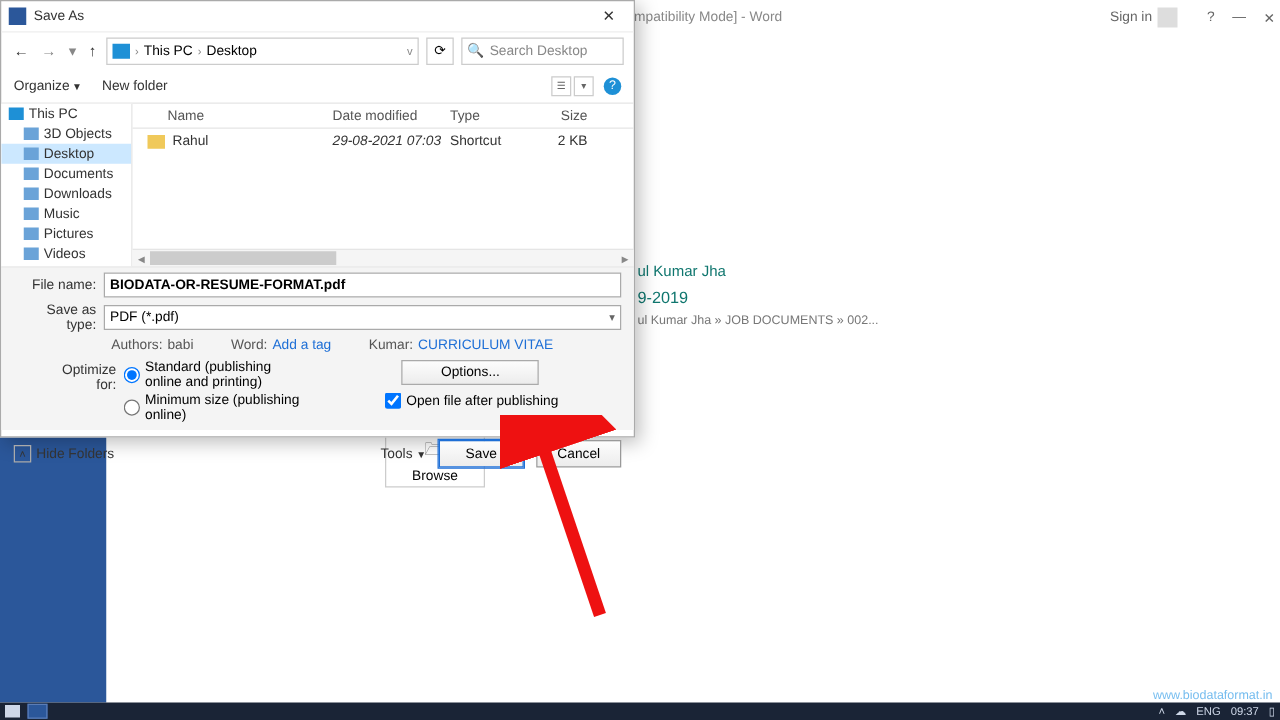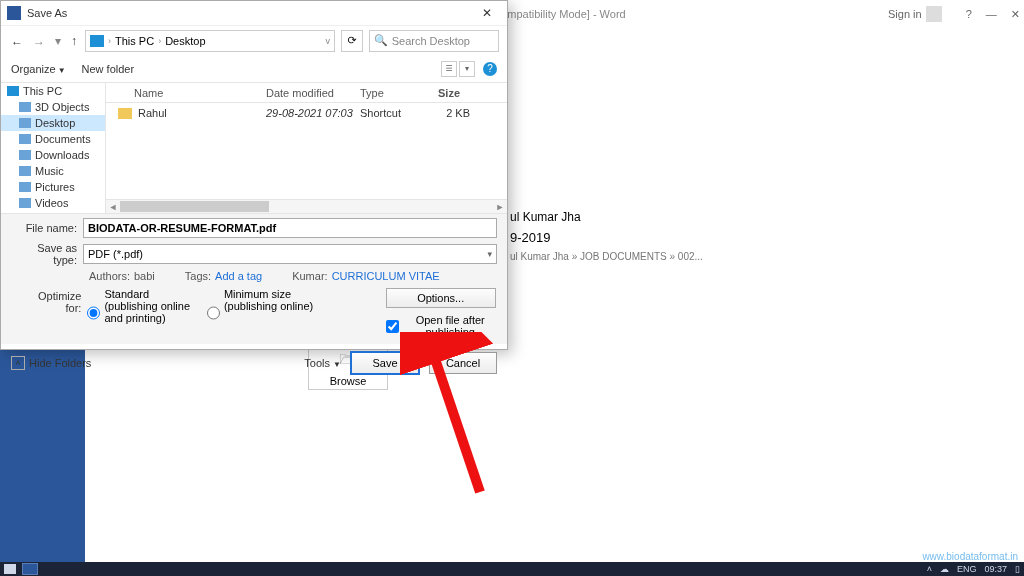--- a/index.html
+++ b/index.html
@@ -12,21 +12,21 @@
 .word-controls { display: flex; gap: 12px; align-items: center; color: #888; }
 .word-signin { color: #666; font-size: 11px; margin-right: 12px; display: flex; align-items: center; gap: 4px; }
 .word-signin-avatar { width: 16px; height: 16px; background: #ddd; }
 .word-sys { display: flex; gap: 14px; font-size: 11px; color: #666; }
 
 
 .word-leftstrip { position: absolute; top: 28px; left: 0; width: 85px; bottom: 14px; background: #2b579a; }
 
 
 .backstage-peek { position: absolute; top: 160px; left: 300px; right: 100px; color: #444; }
-.recent-line { font-size: 12px; color: #000000; margin-bottom: 6px; }
+.recent-line { font-size: 12px; color: #0f766e; margin-bottom: 6px; }
 .browse-tile { position: absolute; top: 346px; left: 308px; width: 80px; height: 44px; border: 1px solid #ccc; display: flex; flex-direction: column; align-items: center; justify-content: center; gap: 2px; }
 .browse-icon { font-size: 14px; color: #888; }
 
 
 .dialog { position: absolute; top: 0; left: 0; width: 508px; height: 350px; background: #fff; border: 1px solid #aaa; box-shadow: 4px 4px 14px rgba(0,0,0,0.25); }
 .dlg-title { height: 24px; display: flex; align-items: center; padding: 0 6px; text-align: center; }
 .dlg-title-icon { width: 14px; height: 14px; background: #2b579a; margin-right: 6px; }
 .dlg-title-text { font-size: 11px; color: #333; }
 .dlg-close { margin-left: auto; width: 28px; height: 20px; display: flex; align-items: center; justify-content: center; font-size: 12px; color: #333; }
 .dlg-nav { height: 30px; display: flex; align-items: center; padding: 0 8px; gap: 6px; border-top: 1px solid #eee; }
@@ -51,21 +51,21 @@
 .tree-item.root { padding-left: 6px; }
 .tree-item.sel { background: #cce8ff; }
 .tree-ico { width: 12px; height: 10px; background: #6aa3d8; }
 .tree-ico.pc { background: #1e90d6; }
 
 .file-area { flex: 1; display: flex; flex-direction: column; }
 .file-header { height: 20px; display: flex; align-items: center; border-bottom: 1px solid #e5e5e5; color: #555; font-size: 11px; }
 .fh-name { width: 160px; padding-left: 28px; }
 .fh-date { width: 94px; }
 .fh-type { width: 78px; }
-.fh-size { width: 40px; padding-right: 8px; font-weight: bold; }
+.fh-size { width: 40px; text-align: right; padding-right: 8px; }
 .file-row { height: 20px; display: flex; align-items: center; font-size: 11px; color: #333; }
 .fr-name { width: 160px; display: flex; align-items: center; gap: 6px; padding-left: 12px; }
 .folder-ico { width: 14px; height: 11px; background: #f0c95a; }
 .fr-date { width: 94px; font-style: italic; }
 .fr-type { width: 78px; }
 .fr-size { width: 40px; text-align: right; padding-right: 8px; }
 .file-scroll { flex: 1; }
 .hscroll { height: 14px; border-top: 1px solid #e5e5e5; background: #f5f5f5; display: flex; }
 .hscroll .track { flex: 1; position: relative; }
 .hscroll .thumb { position: absolute; left: 0; width: 40%; top: 1px; bottom: 1px; background: #ccc; }
@@ -74,21 +74,21 @@
 .dlg-form { padding: 4px 10px 6px 10px; background: #f4f4f4; border-top: 1px solid #e5e5e5; }
 .form-row { display: flex; align-items: center; margin-bottom: 4px; }
 .form-lbl { width: 72px; text-align: right; font-size: 11px; color: #333; padding-right: 6px; }
 .form-input { flex: 1; height: 20px; border: 1px solid #aaa; background: #fff; padding: 0 4px; font-size: 11px; font-weight: bold; }
 .form-combo { flex: 1; height: 20px; border: 1px solid #aaa; background: #fff; padding: 0 4px; font-size: 11px; display: flex; align-items: center; justify-content: space-between; }
 .meta-row { display: flex; gap: 30px; margin: 4px 0 2px 78px; font-size: 11px; color: #555; }
 .meta-row .lbl { color: #555; margin-right: 4px; }
 .meta-row .val.link { color: #1e6fd6; }
 .opt-block { display: flex; margin: 6px 0 0 24px; }
 .opt-lbl { width: 64px; text-align: right; font-size: 11px; color: #333; padding-right: 6px; padding-top: 2px; }
-.opt-radios { display: flex; flex-direction: row; gap: 2px; font-size: 11px; }
+.opt-radios { display: flex; flex-direction: column; gap: 2px; font-size: 11px; }
 .opt-radios label { display: flex; gap: 4px; }
 .opt-right { margin-left: 60px; text-align: center; }
 .opt-btn { width: 110px; height: 20px; border: 1px solid #aaa; background: linear-gradient(#fdfdfd,#ececec); font-size: 11px; margin-bottom: 6px; }
 .opt-check { display: flex; align-items: center; gap: 4px; font-size: 11px; margin-left: 2px; }
 
 .dlg-footer { display: flex; align-items: center; padding: 8px 10px; }
 .hide-folders { font-size: 11px; color: #333; display: flex; align-items: center; gap: 4px; }
 .footer-right { margin-left: auto; display: flex; align-items: center; gap: 10px; }
 .tools-link { font-size: 11px; color: #333; }
 .btn { width: 68px; height: 22px; border: 1px solid #999; background: linear-gradient(#fdfdfd,#ececec); font-size: 11px; }
@@ -250,21 +250,21 @@
     </div>
     <div class="form-row">
       <div class="form-lbl">Save as type:</div>
       <div class="form-combo">
           <span>PDF (*.pdf)</span>
           <span style="font-size:9px;color:#666">▾</span>
         </div>
     </div>
     <div class="meta-row">
       <div><span class="lbl">Authors:</span><span>babi</span></div>
-      <div><span class="lbl">Tags:</span><span class="val link">Add a tag</span></div>
+      <div><span class="lbl">Word:</span><span class="val link">Add a tag</span></div>
       <div><span class="lbl">Kumar:</span><span class="val link">CURRICULUM VITAE</span></div>
     </div>
     <div class="opt-block">
       <div class="opt-lbl">Optimize for:</div>
       <div class="opt-radios">
         <label>
             <input type="radio" checked="" style="">
             <span style="max-width:130px;display:inline-block">Standard (publishing online and printing)</span>
           </label>
         <label>

